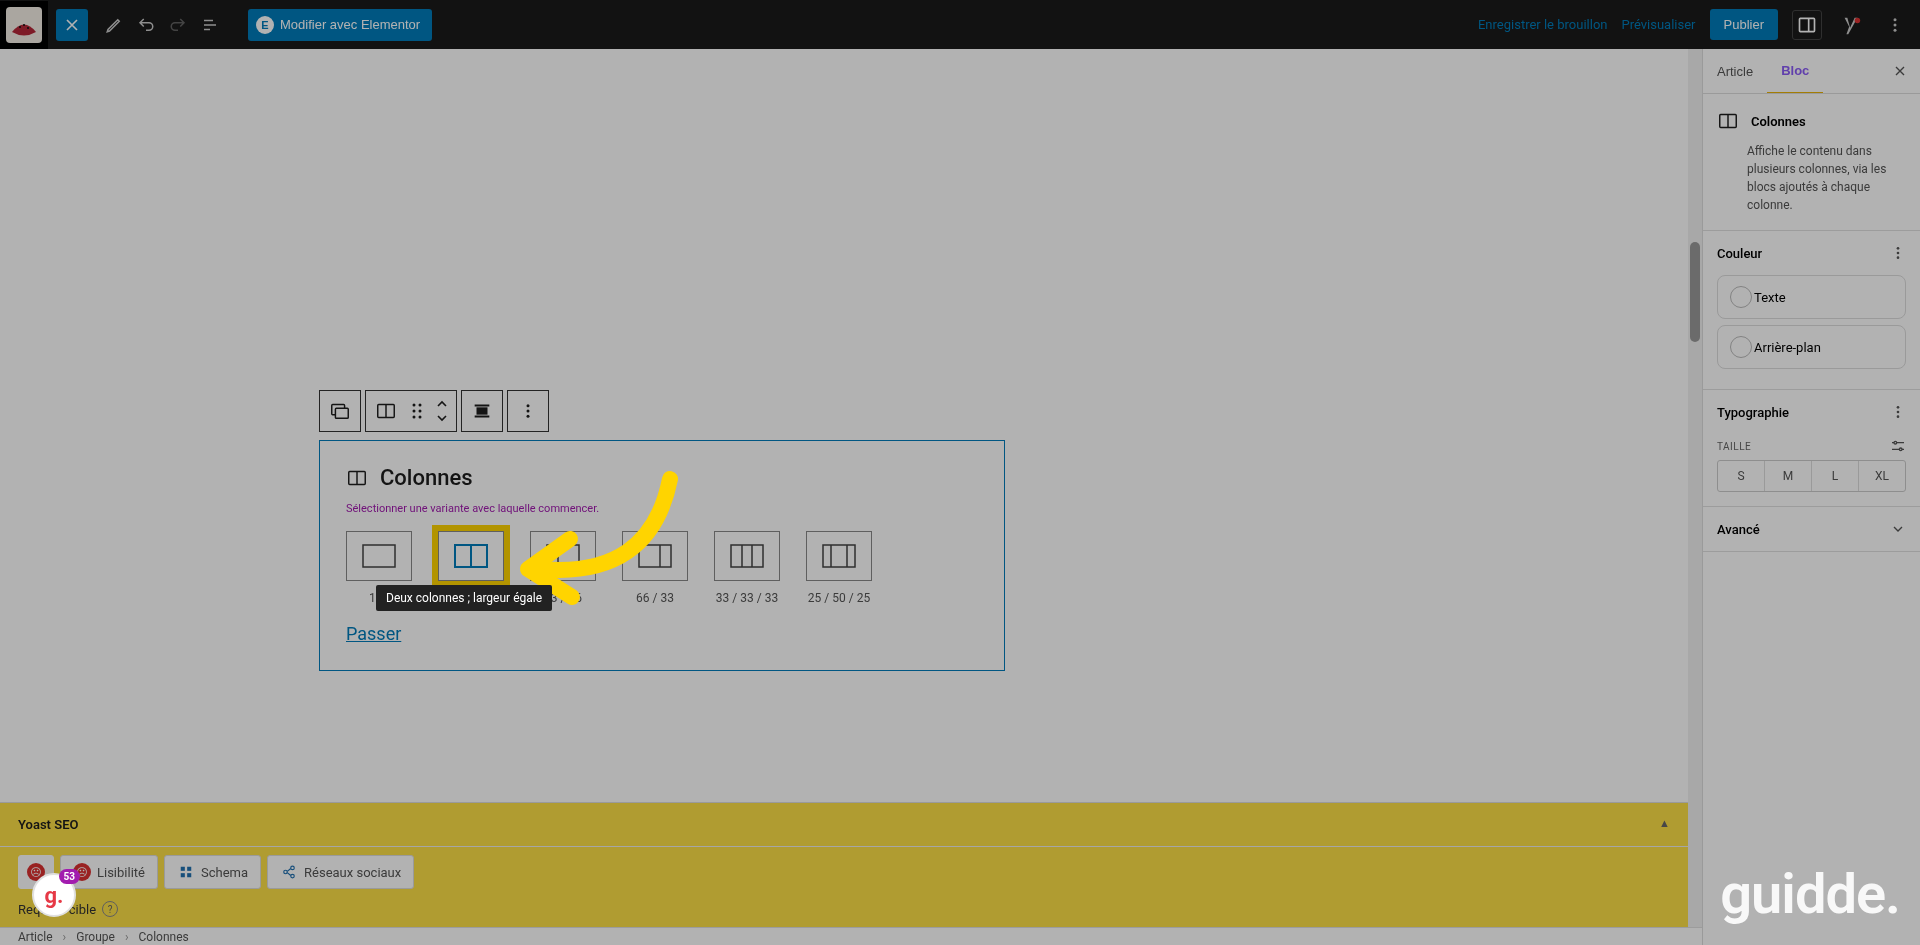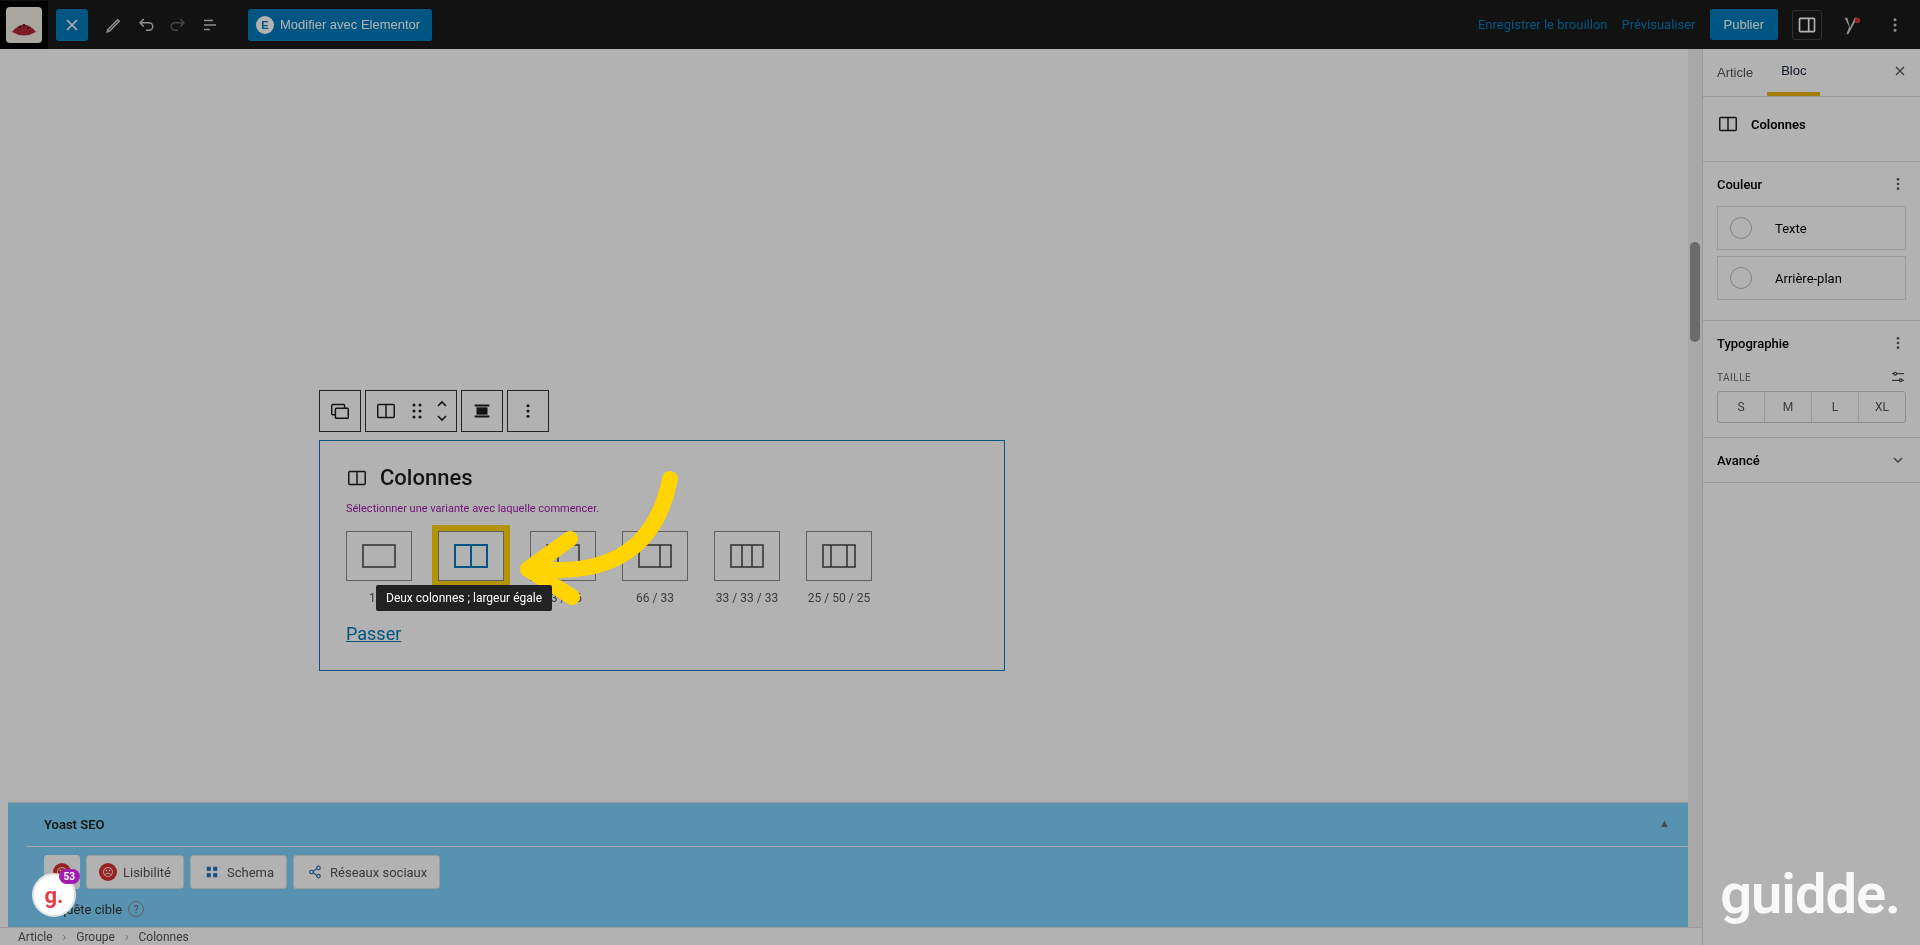--- a/index.html
+++ b/index.html
@@ -53,52 +53,52 @@
   .tooltip { position: absolute; left: 376px; top: 536px; background: #222; color: #fff; font-size: 12px; padding: 6px 10px; border-radius: 2px; z-index: 65; }
   
   
   .arrow-annot { position: absolute; left: 500px; top: 420px; z-index: 62; pointer-events: none; }
   
   
   .canvas-scroll { position: absolute; right: 0; top: 0; width: 14px; height: 100%; background: #f1f1f1; }
   .canvas-scroll-thumb { position: absolute; right: 2px; top: 193px; width: 10px; height: 100px; background: #9a9a9a; border-radius: 5px; }
   
   
-  .yoast-panel { position: absolute; left: 8px; bottom: 18px; right: 14px; background: #7dd3fc; border-top: 1px solid #ddd; padding-left: 18px; }
+  .yoast-panel { position: absolute; left: 0; bottom: 18px; right: 14px; background: #fde047; border-top: 1px solid #ddd; }
   .yoast-header { padding: 14px 18px; font-size: 13px; font-weight: 600; color: #1e1e1e; display: flex; justify-content: space-between; border-bottom: 1px solid #eee; }
   .yoast-caret { color: #666; font-size: 11px; }
   .yoast-tabs { display: flex; gap: 6px; padding: 8px 18px; }
   .yoast-tab { padding: 7px 12px; border: 1px solid #ddd; border-radius: 3px; font-size: 13px; display: flex; align-items: center; gap: 6px; cursor: pointer; color: #555; background: #fff; }
   .yoast-tab.active { border-color: #fff; }
   .yoast-dot { width: 18px; height: 18px; border-radius: 50%; display: flex; align-items: center; justify-content: center; font-size: 11px; }
   .yoast-dot.red { background: #dc3232; color: #fff; }
   .yoast-dot.blue { color: #2271b1; }
   .yoast-target { padding: 4px 18px 10px; font-size: 13px; color: #333; display: flex; align-items: center; gap: 6px; }
   .yoast-help { width: 16px; height: 16px; border-radius: 50%; border: 1px solid #888; display: inline-flex; align-items: center; justify-content: center; font-size: 10px; color: #666; }
   
   
   .breadcrumb-bar { position: absolute; left: 0; bottom: 0; right: 0; height: 18px; background: #fff; border-top: 1px solid #e0e0e0; display: flex; align-items: center; padding: 0 18px; font-size: 12px; color: #555; z-index: 1; }
   .bc-sep { margin: 0 10px; color: #999; }
   
   
   .sidebar { width: 218px; border-left: 1px solid #ddd; background: #fff; display: flex; flex-direction: column; position: relative; z-index: 40; }
   .sidebar-tabs { display: flex; border-bottom: 1px solid #ddd; position: relative; }
   .sidebar-tab { flex: 0 0 auto; padding: 14px 14px; font-size: 13px; color: #555; cursor: pointer; border: none; background: none; }
-  .sidebar-tab.active { color: #0f172a; border-bottom: 4px solid #eab308; font-weight: 400; }
+  .sidebar-tab.active { color: #8b5cf6; border-bottom: 1px solid #eab308; font-weight: 700; }
   .sidebar-close { margin-left: auto; padding: 14px 12px; cursor: pointer; color: #555; }
   
   .sb-block-info { padding: 16px 14px; border-bottom: 1px solid #e0e0e0; }
   .sb-block-head { display: flex; align-items: center; gap: 12px; margin-bottom: 10px; }
   .sb-block-name { font-size: 13px; font-weight: 600; }
   .sb-block-desc { font-size: 12px; color: #555; line-height: 1.5; padding-left: 30px; }
   
   .sb-section { border-bottom: 1px solid #e0e0e0; }
   .sb-section-head { display: flex; justify-content: space-between; align-items: center; padding: 14px; font-size: 13px; font-weight: 500; cursor: pointer; }
   .sb-section-body { padding: 0 14px 14px; }
-  .color-row { display: flex; align-items: center; gap: 23px; padding: 10px 12px; border: 1px solid #ddd; border-radius: 0; margin-bottom: 6px; font-size: 13px; cursor: pointer; }
+  .color-row { display: flex; align-items: center; gap: 2px; padding: 10px 12px; border: 1px solid #ddd; border-radius: 8px; margin-bottom: 6px; font-size: 13px; cursor: pointer; }
   .color-swatch { width: 22px; height: 22px; border-radius: 50%; border: 1px solid #bbb; background: #fff; }
   
   .size-label { font-size: 10px; color: #666; letter-spacing: 0.5px; padding: 6px 14px 4px; display: flex; justify-content: space-between; align-items: center; }
   .size-toggle { display: flex; border: 1px solid #ccc; margin: 4px 14px 14px; border-radius: 3px; overflow: hidden; }
   .size-opt { flex: 1; text-align: center; padding: 8px 0; font-size: 12px; color: #555; cursor: pointer; border-right: 1px solid #ddd; }
   .size-opt:last-child { border-right: none; }
   
   
   .guidde-avatar { position: absolute; left: 32px; bottom: 28px; width: 44px; height: 44px; border-radius: 50%; background: #fff; border: 2px solid #e0e0e0; display: flex; align-items: center; justify-content: center; font-size: 22px; color: #e63946; font-weight: 700; z-index: 70; }
   .guidde-badge { position: absolute; top: -6px; right: -6px; background: #a21caf; color: #fff; font-size: 10px; padding: 2px 5px; border-radius: 8px; }
@@ -372,20 +372,21 @@
       </div>
     </div>
     <div class="sb-block-info">
       <div class="sb-block-head">
         <svg width="22" height="22" viewBox="0 0 24 24" fill="none" stroke="#1e1e1e" stroke-width="1.6">
             <rect x="3" y="5" width="18" height="14" rx="1"></rect>
             <path d="M12 5 V19"></path>
           </svg>
         <span class="sb-block-name">Colonnes</span>
       </div>
+      <div class="sb-block-desc">Affiche le contenu dans plusieurs colonnes, via les blocs ajoutés à chaque colonne.</div>
     </div>
     <div class="sb-section">
       <div class="sb-section-head">
         <span>Couleur</span>
         <svg width="16" height="16" viewBox="0 0 24 24" fill="#555">
             <circle cx="12" cy="5" r="2"></circle>
             <circle cx="12" cy="12" r="2"></circle>
             <circle cx="12" cy="19" r="2"></circle>
           </svg>
       </div>

